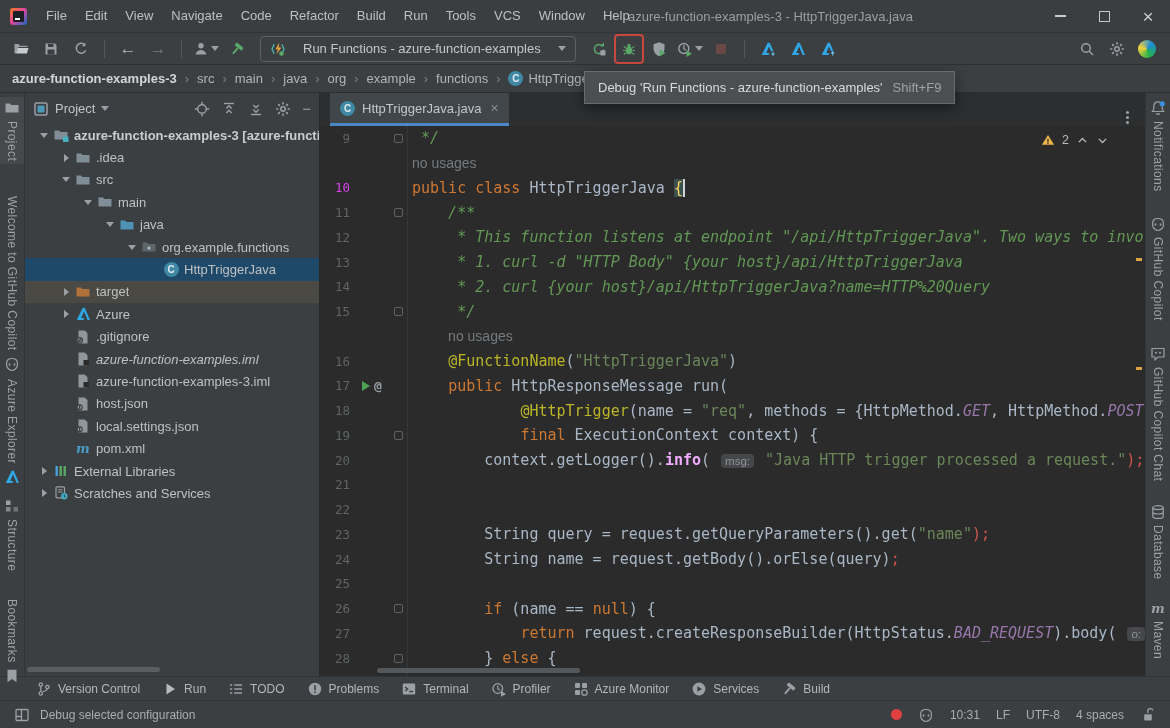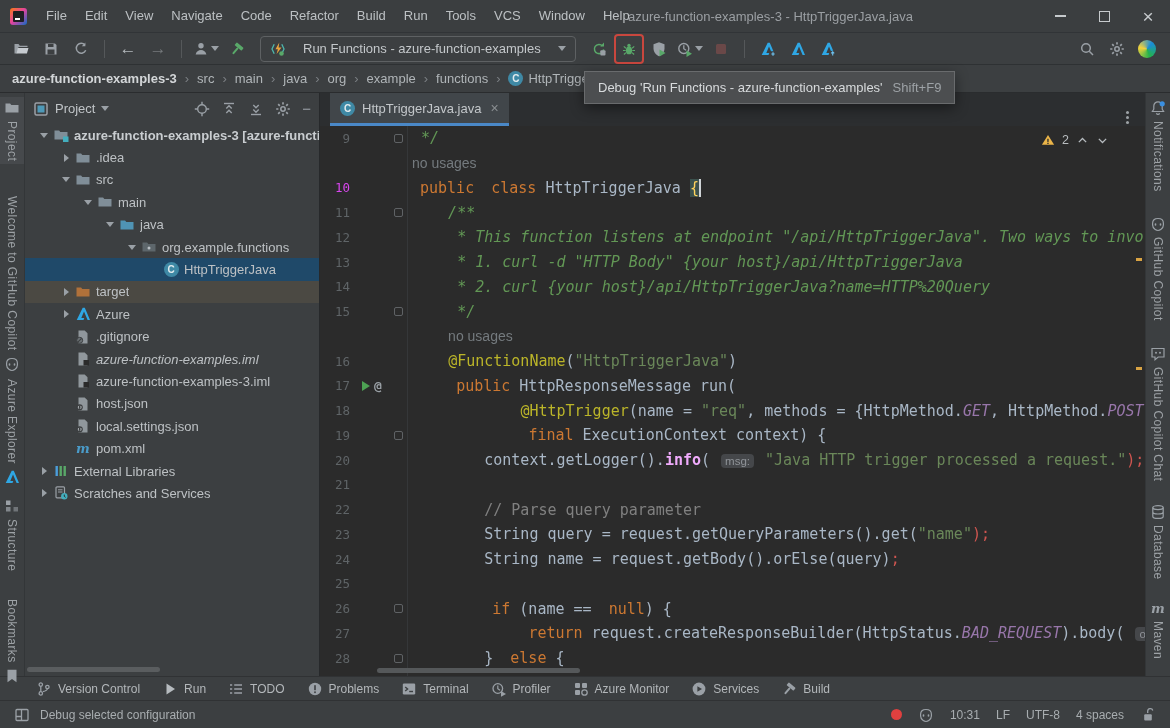--- a/index.html
+++ b/index.html
@@ -89,21 +89,21 @@
         font-family:"DejaVu Sans Mono",monospace; }
   .ln.cur { color:#d946ef; }
   .gz { width:40px; flex-shrink:0; display:flex; align-items:center; padding-left:12px; gap:4px; }
   .fz { width:18px; flex-shrink:0; align-self:stretch; display:flex; align-items:center;
         justify-content:center; border-right:1px solid #353739; }
   .fm { width:9px; height:9px; border:1px solid #5f6265; border-radius:2px; }
   .gplay { width:0; height:0; border-left:8px solid #4da153; border-top:5px solid transparent;
            border-bottom:5px solid transparent; }
   .gat { color:#9aa0a6; font-size:13px; font-weight:bold; }
   .ct { white-space:pre; padding-left:4px; }
-  .kw { color:#cc7832;margin-left:8px; } .doc { color:#629755; font-style:italic; } .cmt { color:#808080; }
+  .kw { color:#cc7832; } .doc { color:#629755; font-style:italic; } .cmt { color:#808080; }
   .str { color:#6a8759; } .ann { color:#bbb529; } .cst { color:#9876aa; font-style:italic; }
   .semi { color:#cf5550; } .mth { font-weight:bold; color:#f0abfc; }
   .brace { background:#3b514d; color:#ffd45e; }
   .crt { display:inline-block; width:2px; height:18px; background:#d0d4d8; vertical-align:middle; }
   .chipi { background:#45474a; color:#8f9398; font-size:11.5px; border-radius:4px; padding:1px 4px;
            font-family:"Liberation Sans",sans-serif; margin:0 2px; }
   .usage { color:#747a7e; font-size:14px; font-family:"Liberation Sans",sans-serif; }
   .insp { position:absolute; top:40px; right:36px; display:flex; align-items:center; gap:7px;
           font-size:12.5px; color:#b8bcbf; font-family:"Liberation Sans",sans-serif; }
   .mark { position:absolute; right:3px; width:6px; height:3px; background:#d9a343; }
@@ -763,21 +763,20 @@
           <div class="crow">
             <span class="ln">21</span>
             <span class="gz"></span>
             <span class="fz"></span>
             <span class="ct"></span>
           </div>
           <div class="crow">
             <span class="ln">22</span>
             <span class="gz"></span>
             <span class="fz"></span>
-            <span class="ct"><span class="cmt">        // Parse query parameter</span></span>
           </div>
           <div class="crow">
             <span class="ln">23</span>
             <span class="gz"></span>
             <span class="fz"></span>
             <span class="ct"><span>        String query = request.getQueryParameters().get(</span><span class="str">"name"</span><span class="semi">);</span></span>
           </div>
           <div class="crow">
             <span class="ln">24</span>
             <span class="gz"></span>

